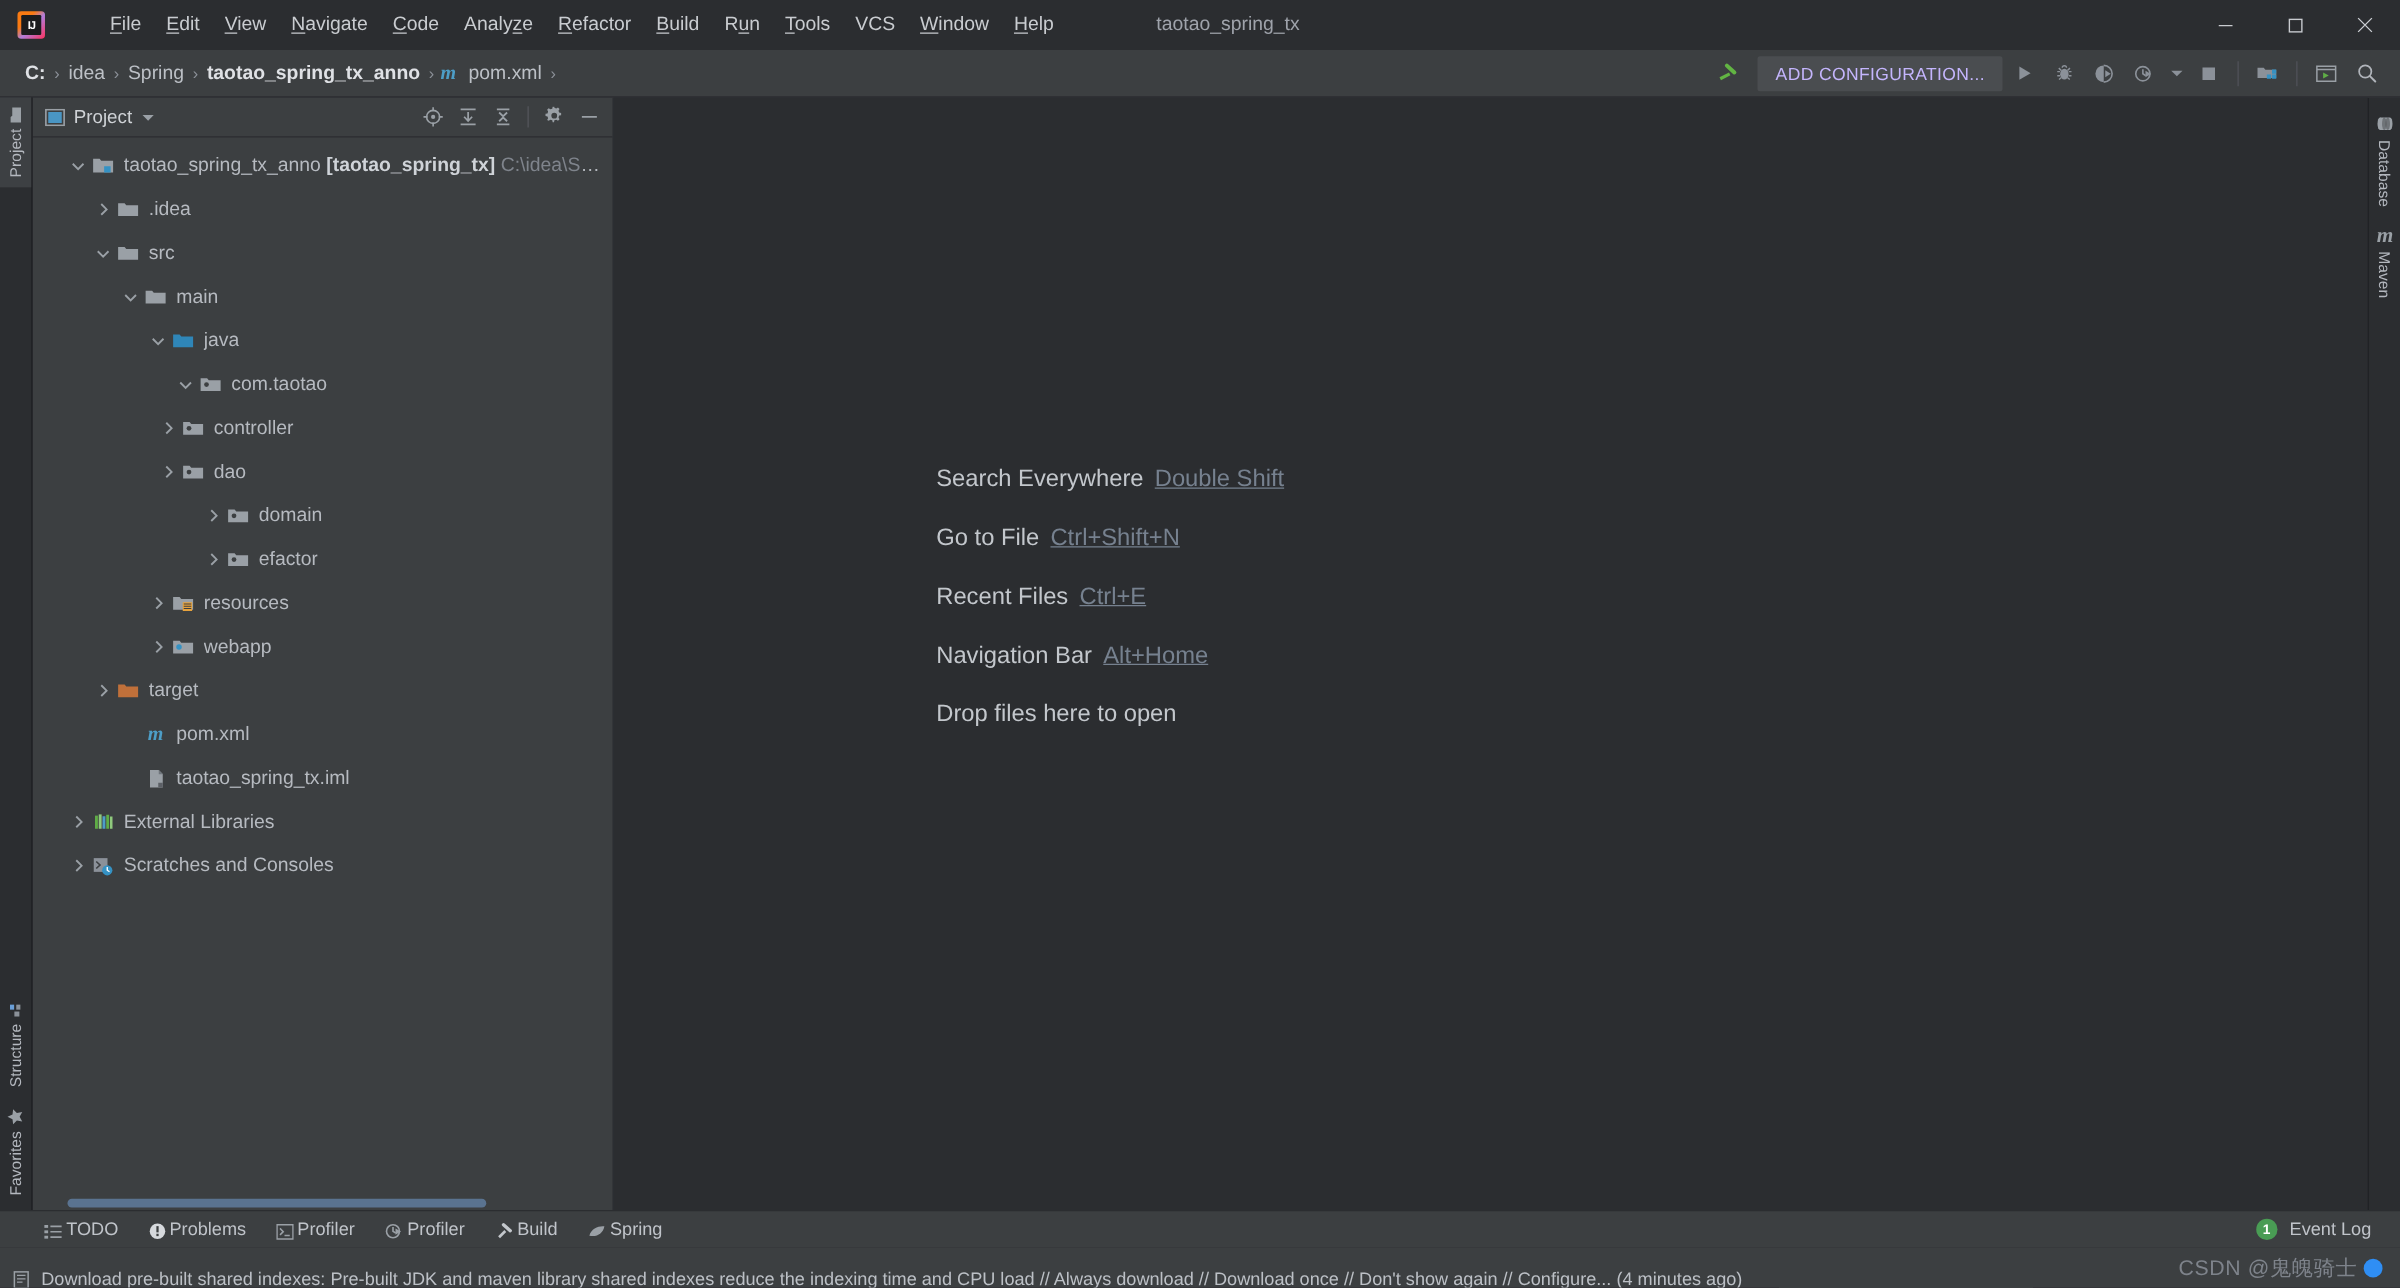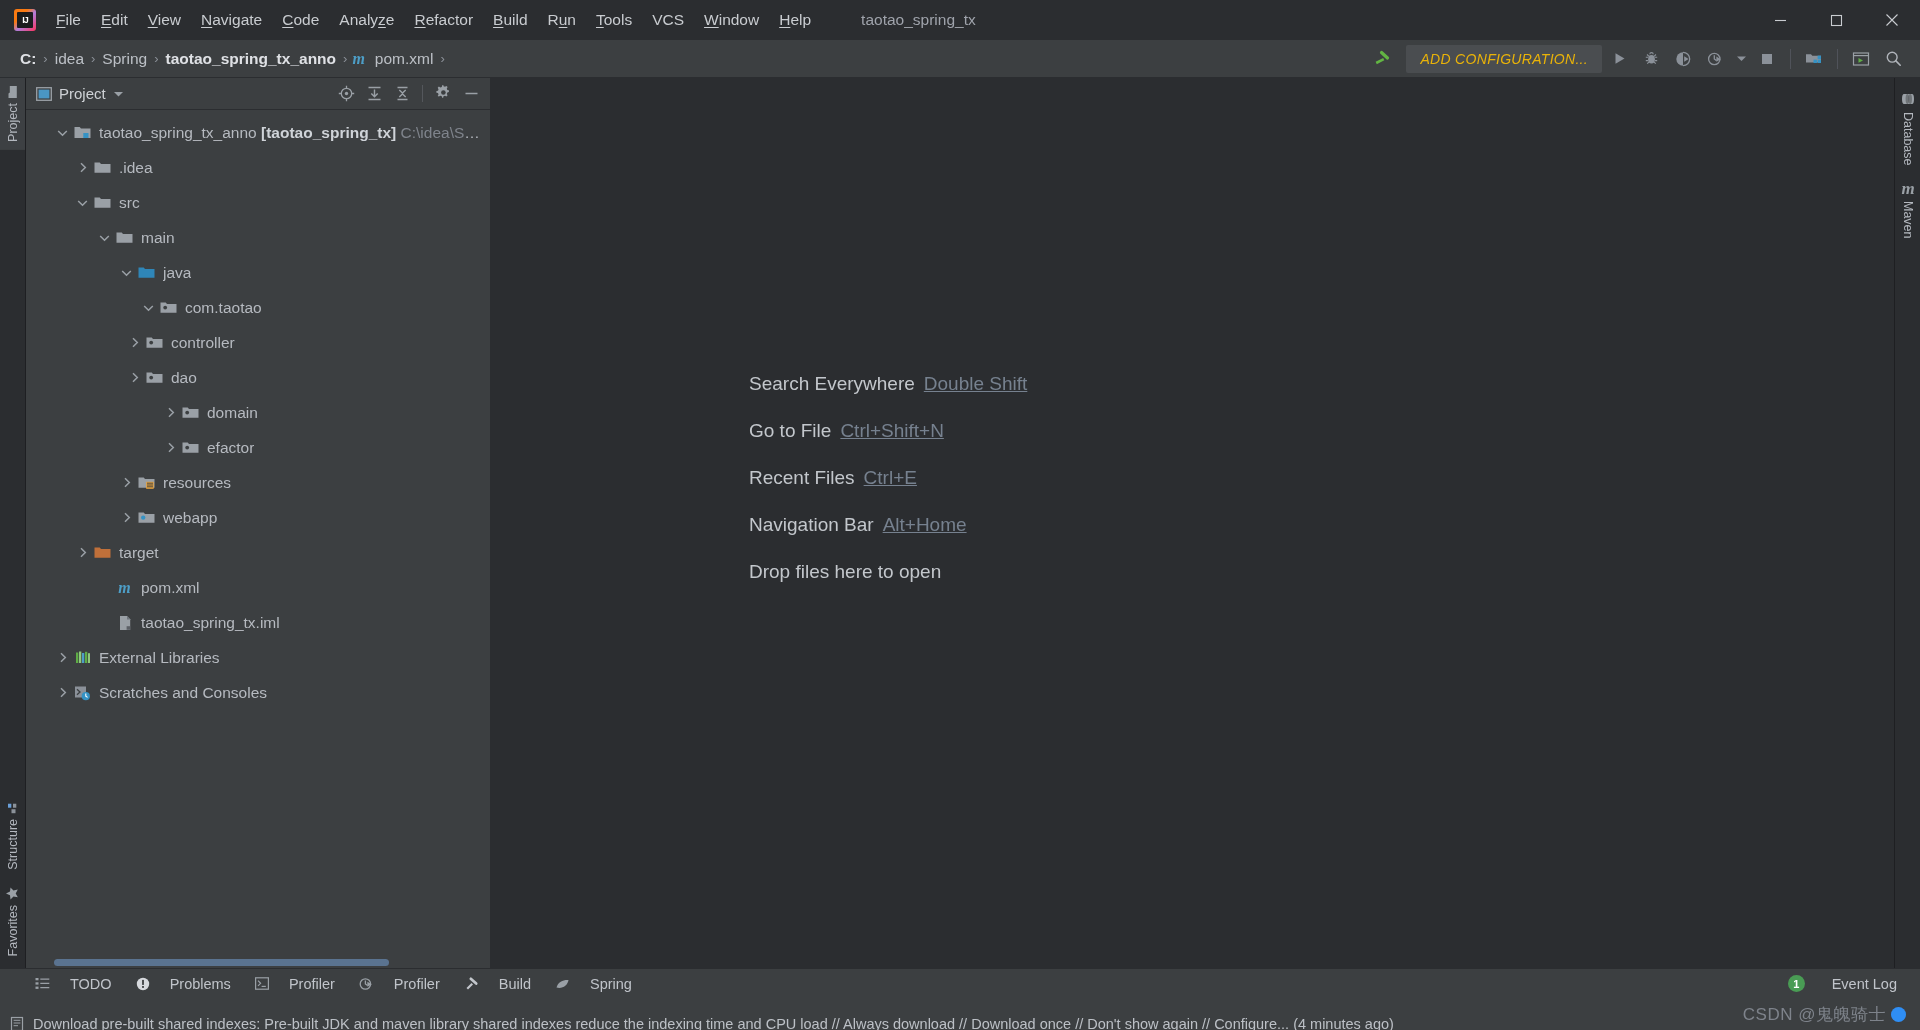--- a/index.html
+++ b/index.html
@@ -17,20 +17,21 @@
     position: relative;
   }
 
   
   .titlebar {
     height: 40px; flex: 0 0 40px;
     background: #2b2d30;
     display: flex; align-items: center;
     padding-left: 8px;
     position: relative;
+    gap: 32px;
   }
   .ij-logo {
     width: 22px; height: 22px; margin: 0 10px 0 6px;
     position: relative; flex: 0 0 22px;
     border-radius: 3px;
     background: linear-gradient(135deg,#f97a12 0%,#f97a12 32%,#b07ddb 55%,#fe315d 100%);
   }
   .ij-logo::after {
     content: "IJ";
     position: absolute; inset: 3px;
@@ -85,23 +86,23 @@
   }
   .toolbar-right {
     margin-left: auto; display: flex; align-items: center; gap: 2px;
     padding-right: 6px;
   }
   .hammer {
     width: 28px; height: 26px; display: flex;
     align-items: center; justify-content: center; margin-right: 8px;
   }
   .add-config {
-    background: #4a4d50; color: #eab308; font-size: 14px;
+    background: #4a4d50; color: #c4b5fd; font-size: 14px;
     padding: 6px 14px; border-radius: 2px; white-space: nowrap;
-    letter-spacing: .3px; cursor: default; font-style: italic;
+    letter-spacing: .3px; cursor: default;
   }
   .tb-btn {
     width: 30px; height: 28px; display: flex;
     align-items: center; justify-content: center;
     border-radius: 3px;
   }
   .tb-divider { width: 1px; height: 20px; background: #50535a; margin: 0 6px; }
 
   
   .body-row { flex: 1; display: flex; min-height: 0; }
@@ -212,21 +213,21 @@
 
   
   .toolwins {
     height: 30px; flex: 0 0 30px; background: #3c3f41;
     display: flex; align-items: center;
     padding-left: 26px; gap: 6px;
     border-top: 1px solid #2b2d30;
     position: relative;
   }
   .tw {
-    display: flex; align-items: center; gap: 20px;
+    display: flex; align-items: flex-end; gap: 3px;
     color: #c0c4ca; font-size: 14.5px;
     padding: 3px 9px; border-radius: 3px; cursor: default;
     white-space: nowrap;
   }
   .tw-right { margin-left: auto; display: flex; align-items: center; padding-right: 14px; }
   .badge {
     width: 17px; height: 17px; border-radius: 50%;
     background: #499c54; color: #fff; font-size: 11px;
     display: flex; align-items: center; justify-content: center;
     margin-right: 7px; font-weight: bold;

